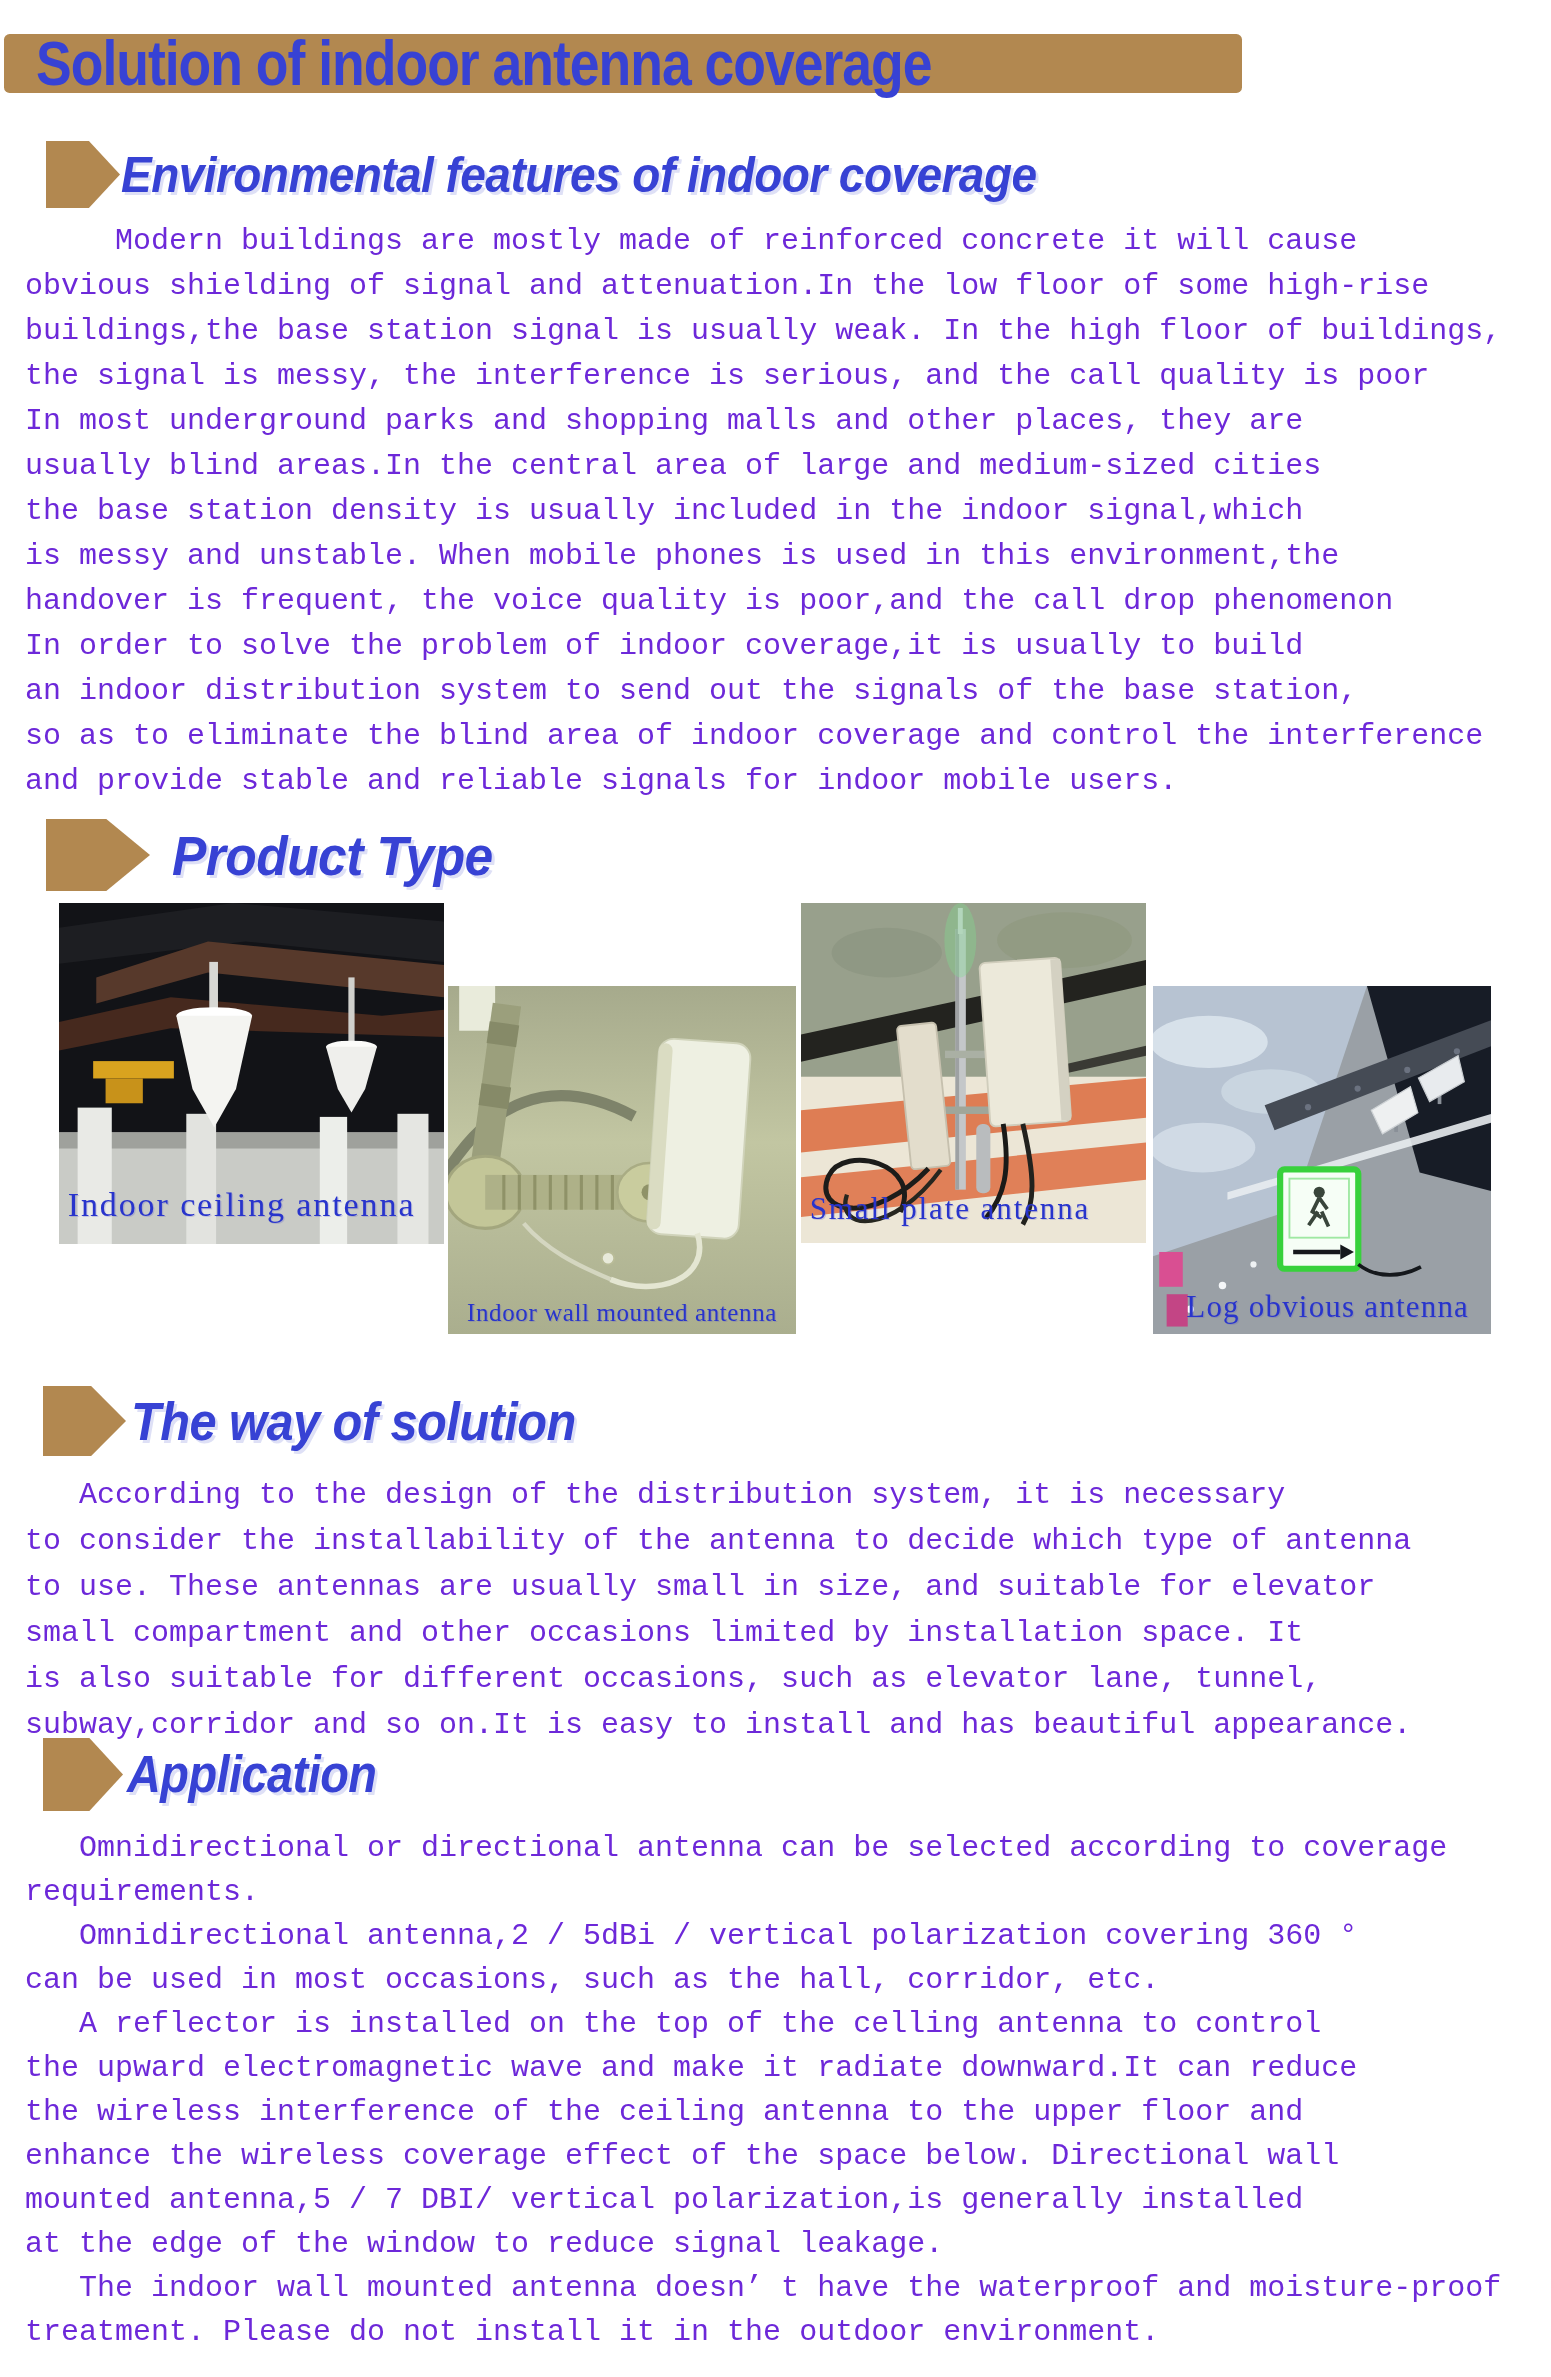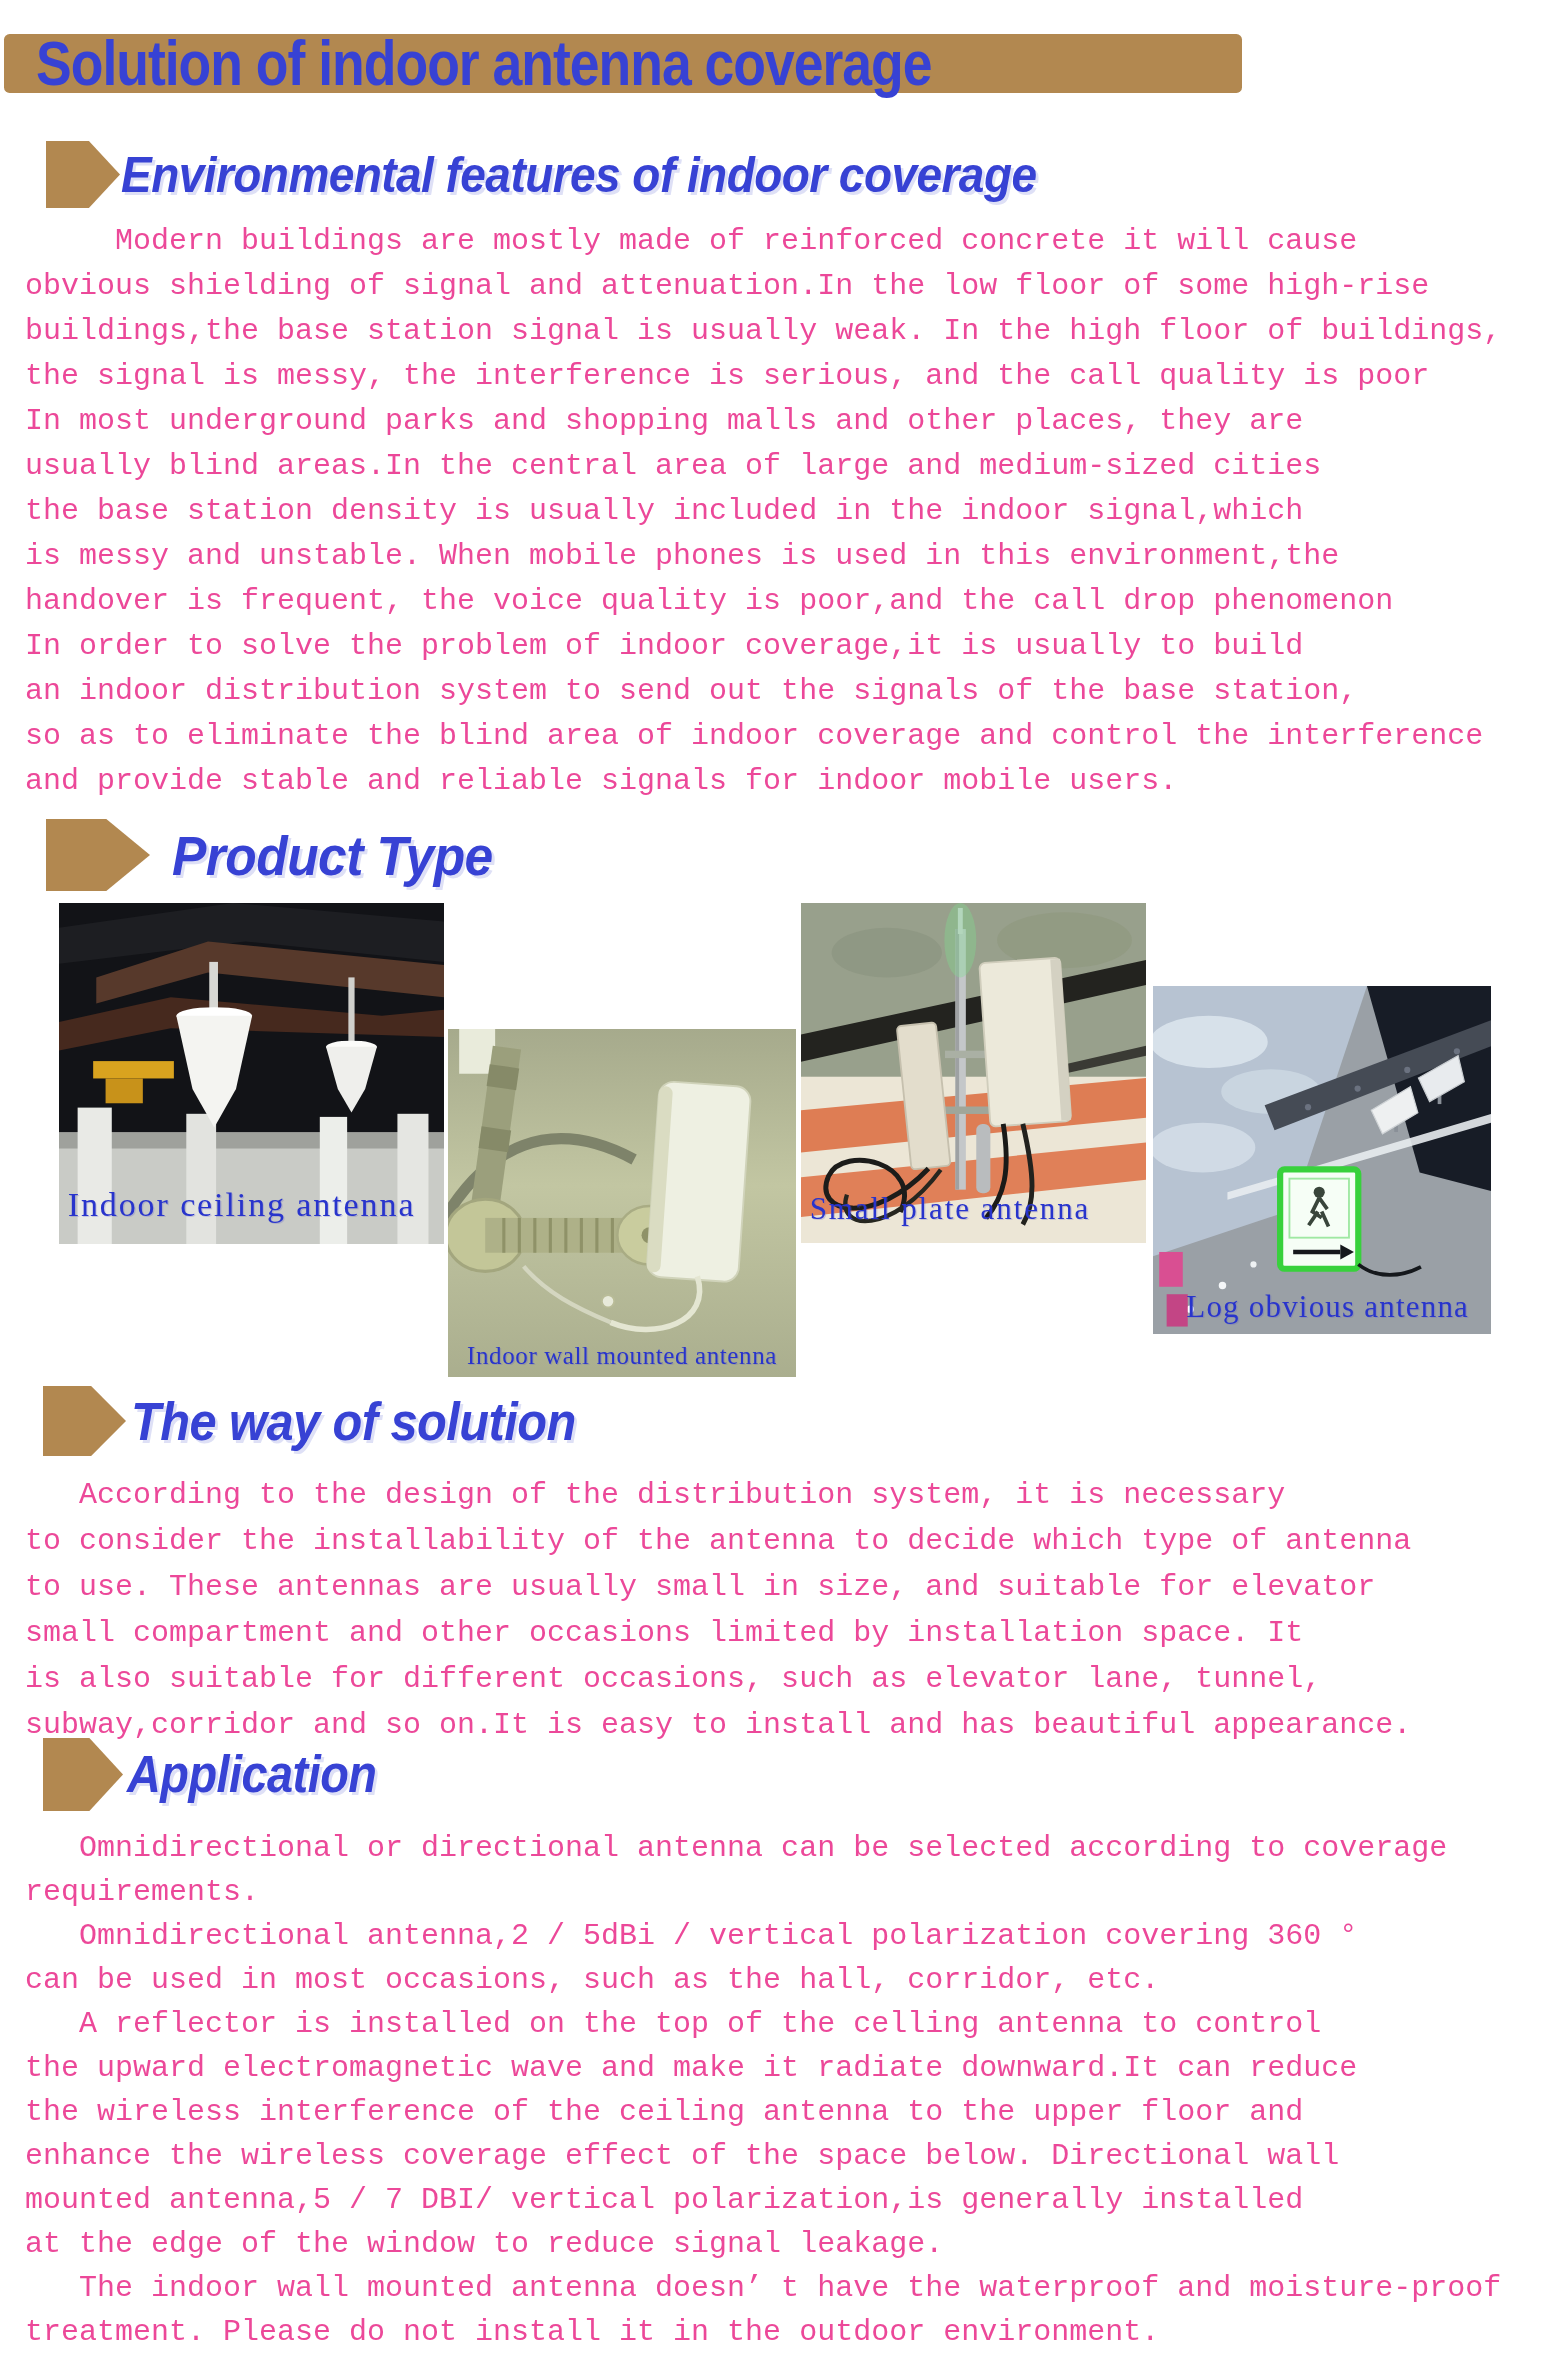--- a/index.html
+++ b/index.html
@@ -33,31 +33,31 @@
   #row-solution{left:43px;top:1386px;height:70px;}
   #row-solution .block-arrow{width:83px;height:70px;}
   #row-solution .sec-heading{font-size:53px;margin-left:5px;}
 
   #row-application{left:43px;top:1738px;height:73px;}
   #row-application .block-arrow{width:80px;height:73px;}
   #row-application .sec-heading{font-size:51px;margin-left:4.3px;}
 
   
   .body-para{position:absolute;left:25px;width:1521px;
-          font-family:"Liberation Mono",monospace;color:#ec4899;
+          font-family:"Liberation Mono",monospace;color:#6d28d9;
           white-space:pre;}
   #para-env{top:219px;font-size:30px;line-height:45px;}
   #para-solution{top:1472px;font-size:30px;line-height:46px;}
   #para-application{top:1826px;font-size:30px;line-height:44px;}
 
   
   .photo{position:absolute;overflow:hidden;background:#888;}
   .photo svg{display:block;width:100%;height:100%;}
   #photo1{left:59px;top:903px;width:385px;height:341px;}
-  #photo2{left:448px;top:1029px;width:348px;height:348px;}
+  #photo2{left:448px;top:986px;width:348px;height:348px;}
   #photo3{left:801px;top:903px;width:345px;height:340px;}
   #photo4{left:1153px;top:986px;width:338px;height:348px;}
 
   .photo-label{position:absolute;font-family:"Liberation Serif",serif;
           color:#2834cc;white-space:nowrap;text-shadow:1.2px 1.2px 0 rgba(90,90,200,0.25);}
   #label1{left:8.7px;bottom:20px;font-size:34px;letter-spacing:1.9px;}
   #label2{left:50%;transform:translateX(-50%);bottom:7.4px;font-size:25px;letter-spacing:0.6px;}
   #label3{left:8.7px;bottom:16px;font-size:31px;letter-spacing:1.9px;}
   #label4{left:50%;transform:translateX(-48%);bottom:8.7px;font-size:31px;letter-spacing:1.2px;}
 </style>

